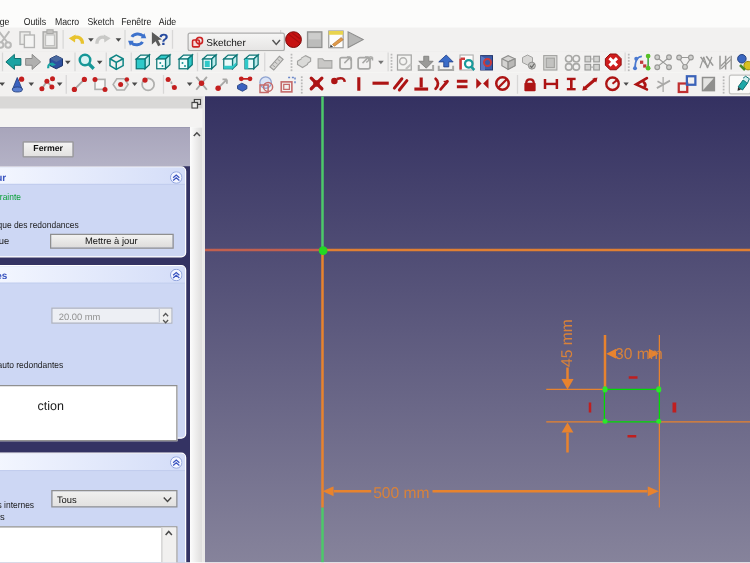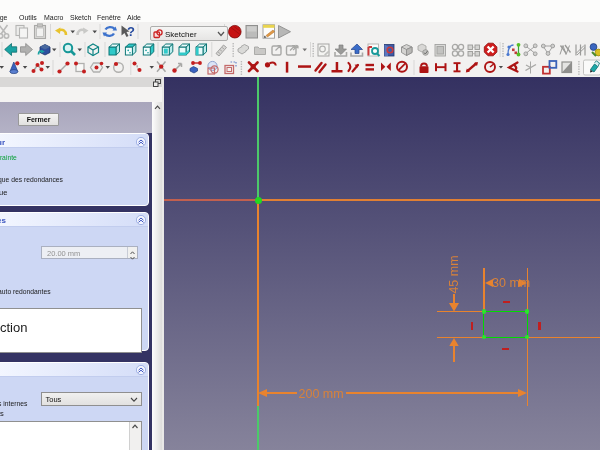--- a/index.html
+++ b/index.html
@@ -488,20 +488,21 @@
     <div class="ab" style="left:0;top:0;width:155px;height:13px;background:linear-gradient(90deg,#f4f7ff,#d4ddf8);border-bottom:1px solid #c2cdee;border-radius:4px 4px 0 0;"></div>
     <div class="ab" style="left:4px;top:3.5px;font-size:8px;font-weight:bold;color:#3b55c0;">ur</div>
 
     <svg class="ab" style="left:143px;top:2.5px;" width="10" height="10" viewBox="0 0 10 10">
       <circle cx="5" cy="5" r="4.6" fill="#f4f6ff" stroke="#8fa3dd" stroke-width="0.8"></circle>
       <path d="M2.5 5.2 L5 3 L7.5 5.2 M2.5 7.4 L5 5.2 L7.5 7.4" fill="none" stroke="#3b55c0" stroke-width="1"></path>
     </svg>
     <div class="ab" style="left:5px;top:19px;font-size:7.5px;color:#09a037;transform:scaleX(.9);transform-origin:0 0;">trainte</div>
     <div class="ab" style="left:5px;top:40.5px;font-size:7.5px;color:#1a1a1a;transform:scaleX(.9);transform-origin:0 0;">que des redondances</div>
     <div class="ab" style="left:6px;top:54px;font-size:7.5px;color:#1a1a1a;">ue</div>
+    <div class="ab" style="left:46.5px;top:52.5px;width:97px;height:10.5px;background:linear-gradient(#f2f2f1,#dddcdb);border:1px solid #8f8f8f;font-size:7.5px;text-align:center;line-height:10px;color:#111;">Mettre à jour</div>
   </div>
 
   <div class="ab" style="left:-8px;top:109.5px;width:155px;height:137px;background:#cdd7f4;border:1px solid #fff;border-radius:4px;">
     <div class="ab" style="left:0;top:0;width:155px;height:13px;background:linear-gradient(90deg,#f4f7ff,#d4ddf8);border-bottom:1px solid #c2cdee;border-radius:4px 4px 0 0;"></div>
     <div class="ab" style="left:4px;top:3.5px;font-size:8px;font-weight:bold;color:#3b55c0;">es</div>
     <svg class="ab" style="left:143px;top:2.5px;" width="10" height="10" viewBox="0 0 10 10">
       <circle cx="5" cy="5" r="4.6" fill="#f4f6ff" stroke="#8fa3dd" stroke-width="0.8"></circle>
       <path d="M2.5 5.2 L5 3 L7.5 5.2 M2.5 7.4 L5 5.2 L7.5 7.4" fill="none" stroke="#3b55c0" stroke-width="1"></path>
     </svg>
 
@@ -510,21 +511,21 @@
       <div class="ab" style="left:85px;top:0.5px;width:9px;height:10.5px;background:#f0f0ef;border-left:1px solid #c8ccd6;">
         <svg width="9" height="11" viewBox="0 0 9 11">
           <path d="M2.5 4 L4.5 1.8 L6.5 4" fill="none" stroke="#555" stroke-width="1"></path>
           <path d="M2.5 7 L4.5 9.2 L6.5 7" fill="none" stroke="#555" stroke-width="1"></path>
         </svg>
       </div>
     </div>
     <div class="ab" style="left:5px;top:74px;font-size:7.5px;color:#1a1a1a;transform:scaleX(.9);transform-origin:0 0;">auto redondantes</div>
 
     <div class="ab" style="left:3px;top:95px;width:144px;height:43px;background:#fff;border:1px solid #909090;">
-      <div class="ab" style="left:3px;top:11px;font-size:13px;color:#1a1a1a;">ction</div>
+      <div class="ab" style="left:3px;top:11px;font-size:10px;color:#1a1a1a;padding-left:30px;">ction</div>
     </div>
   </div>
 
   <div class="ab" style="left:-8px;top:259.5px;width:155px;height:92px;background:#cdd7f4;border:1px solid #fff;border-radius:4px;">
     <div class="ab" style="left:0;top:0;width:155px;height:13px;background:linear-gradient(90deg,#f4f7ff,#d4ddf8);border-bottom:1px solid #c2cdee;border-radius:4px 4px 0 0;"></div>
     <svg class="ab" style="left:143px;top:2.5px;" width="10" height="10" viewBox="0 0 10 10">
       <circle cx="5" cy="5" r="4.6" fill="#f4f6ff" stroke="#8fa3dd" stroke-width="0.8"></circle>
       <path d="M2.5 5.2 L5 3 L7.5 5.2 M2.5 7.4 L5 5.2 L7.5 7.4" fill="none" stroke="#3b55c0" stroke-width="1"></path>
     </svg>
 
@@ -592,21 +593,21 @@
     </svg>
   <svg class="ab" style="left:354.8px;top:202px;" width="8" height="8" viewBox="0 0 8 8">
       <path d="M8 4 L0 0 L0 8 Z" fill="#e8832e"></path>
     </svg>
   <div class="ab" style="left:328px;top:199.5px;width:40px;height:13px;line-height:13px;font-size:12.5px;color:#d8823a;">30 mm</div>
 
   <svg class="ab" style="left:94px;top:312px;" width="9" height="8" viewBox="0 0 9 8">
       <path d="M0 4 L9 0 L9 8 Z" fill="#e8832e"></path>
     </svg>
   <div class="ab" style="left:103px;top:315.3px;width:30px;height:1.5px;background:#e8832e;"></div>
-  <div class="ab" style="left:134.5px;top:311px;width:48px;height:13px;line-height:13px;font-size:12.5px;color:#d8823a;">200 mm</div>
+  <div class="ab" style="left:134.5px;top:311px;width:48px;height:13px;line-height:13px;font-size:12.5px;color:#d8823a;">500 mm</div>
   <div class="ab" style="left:182px;top:315.3px;width:172px;height:1.5px;background:#e8832e;"></div>
   <svg class="ab" style="left:354.3px;top:312px;" width="9" height="8" viewBox="0 0 9 8">
       <path d="M9 4 L0 0 L0 8 Z" fill="#e8832e"></path>
     </svg>
 
   <div class="ab" style="left:319px;top:233.6px;width:45px;height:27.2px;border:1.8px solid #00dc00;box-sizing:border-box;"></div>
   <div class="ab" style="left:317.8px;top:232.4px;width:4.4px;height:4.4px;border-radius:50%;background:#2ae82a;"></div>
   <div class="ab" style="left:360.9px;top:232.4px;width:4.4px;height:4.4px;border-radius:50%;background:#2ae82a;"></div>
   <div class="ab" style="left:317.8px;top:258px;width:4.4px;height:4.4px;border-radius:50%;background:#2ae82a;"></div>
   <div class="ab" style="left:360.9px;top:258px;width:4.4px;height:4.4px;border-radius:50%;background:#2ae82a;"></div>

